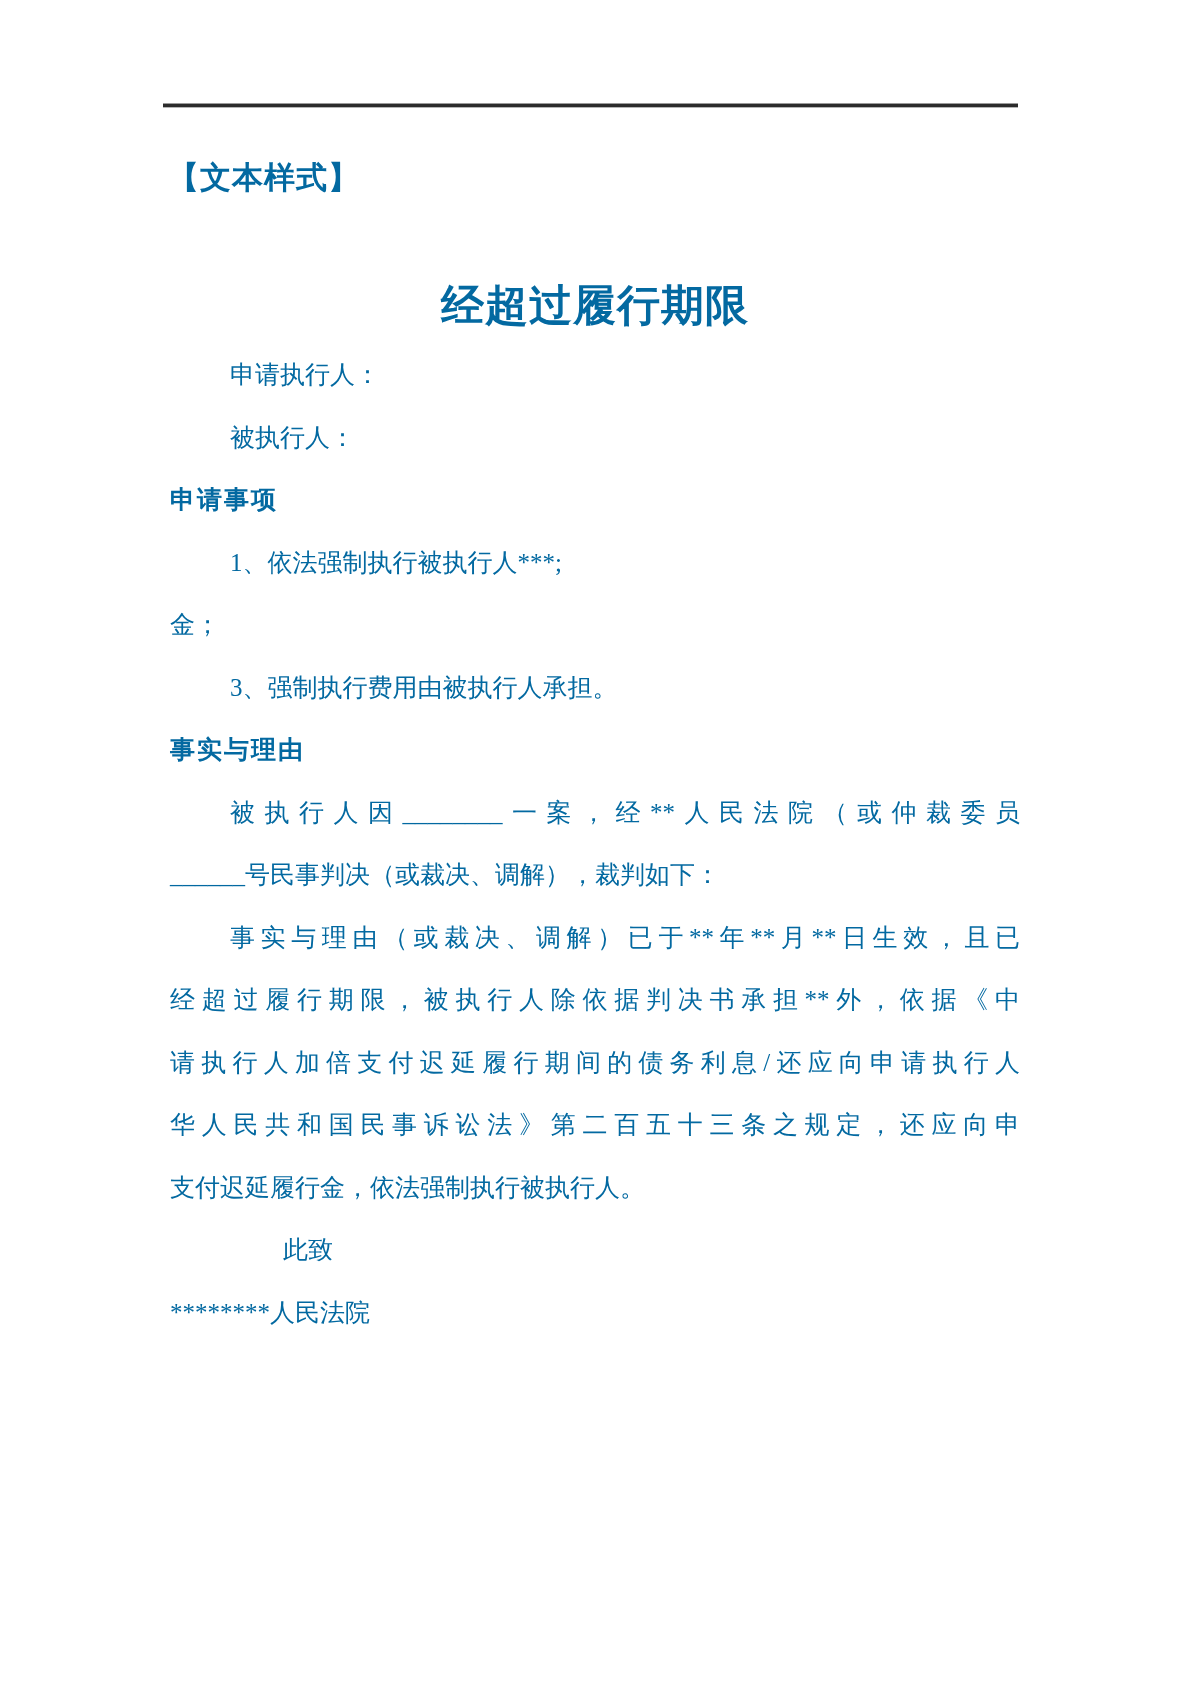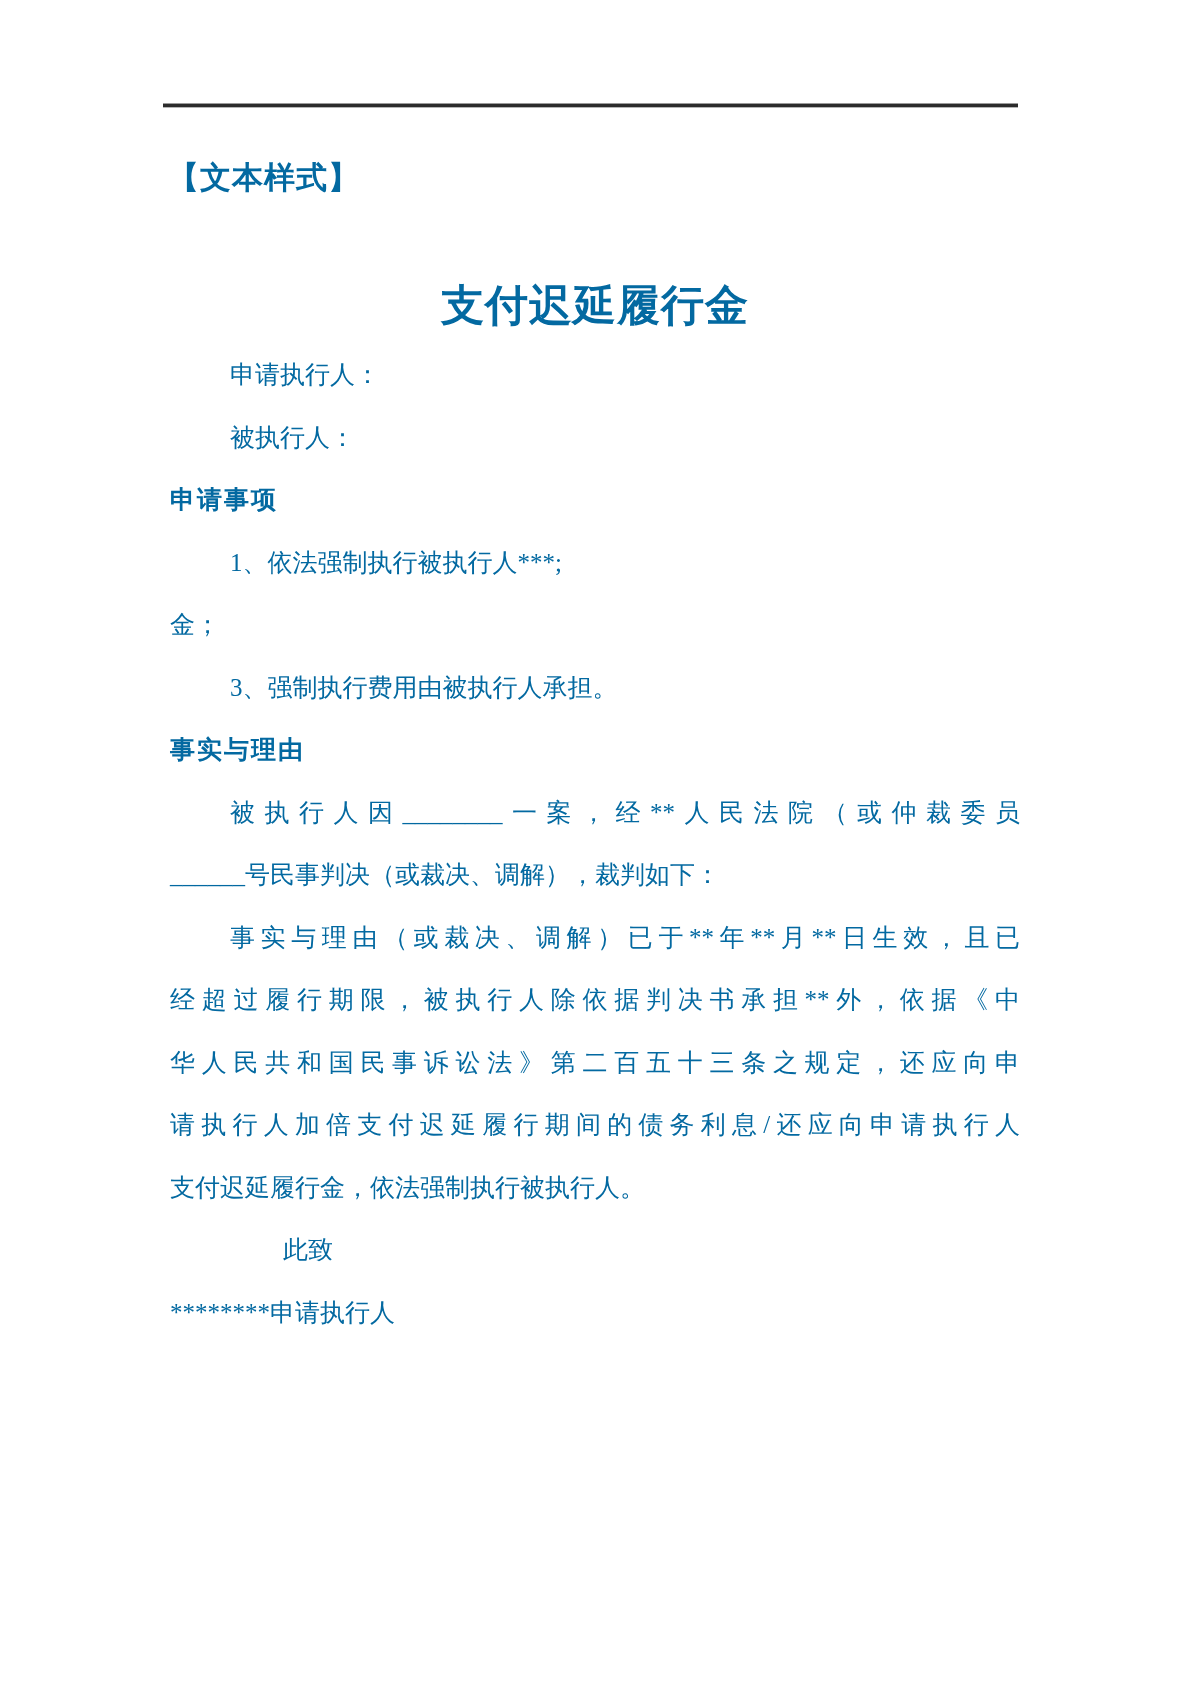--- a/index.html
+++ b/index.html
@@ -66,32 +66,32 @@
     text-align: justify;
     text-align-last: justify;
   }
 </style>
 </head>
 <body>
 
 <div class="page">
   <div class="header-rule"></div>
   <div class="style-label">【文本样式】</div>
-  <div class="doc-title">支付迟延履行金</div>
+  <div class="doc-title">经超过履行期限</div>
   <div class="doc-body">
       <div class="line ind1">申请执行人：</div>
       <div class="line ind1">被执行人：</div>
       <div class="line center">申请事项</div>
       <div class="line ind1">1、依法强制执行被执行人***;</div>
       <div class="line">金；</div>
       <div class="line ind1">3、强制执行费用由被执行人承担。</div>
       <div class="line center">事实与理由</div>
       <div class="line fill ind1">被执行人因________一案，经**人民法院（或仲裁委员</div>
       <div class="line">______号民事判决（或裁决、调解），裁判如下：</div>
       <div class="line fill ind1">事实与理由（或裁决、调解）已于**年**月**日生效，且已</div>
       <div class="line fill">经超过履行期限，被执行人除依据判决书承担**外，依据《中</div>
+      <div class="line fill">请执行人加倍支付迟延履行期间的债务利息/还应向申请执行人</div>
       <div class="line fill">华人民共和国民事诉讼法》第二百五十三条之规定，还应向申</div>
-      <div class="line fill">请执行人加倍支付迟延履行期间的债务利息/还应向申请执行人</div>
       <div class="line">支付迟延履行金，依法强制执行被执行人。</div>
       <div class="line ind2">此致</div>
-      <div class="line">********申请执行人</div>
+      <div class="line">********人民法院</div>
     </div>
 </div>
 
 </body></html>

